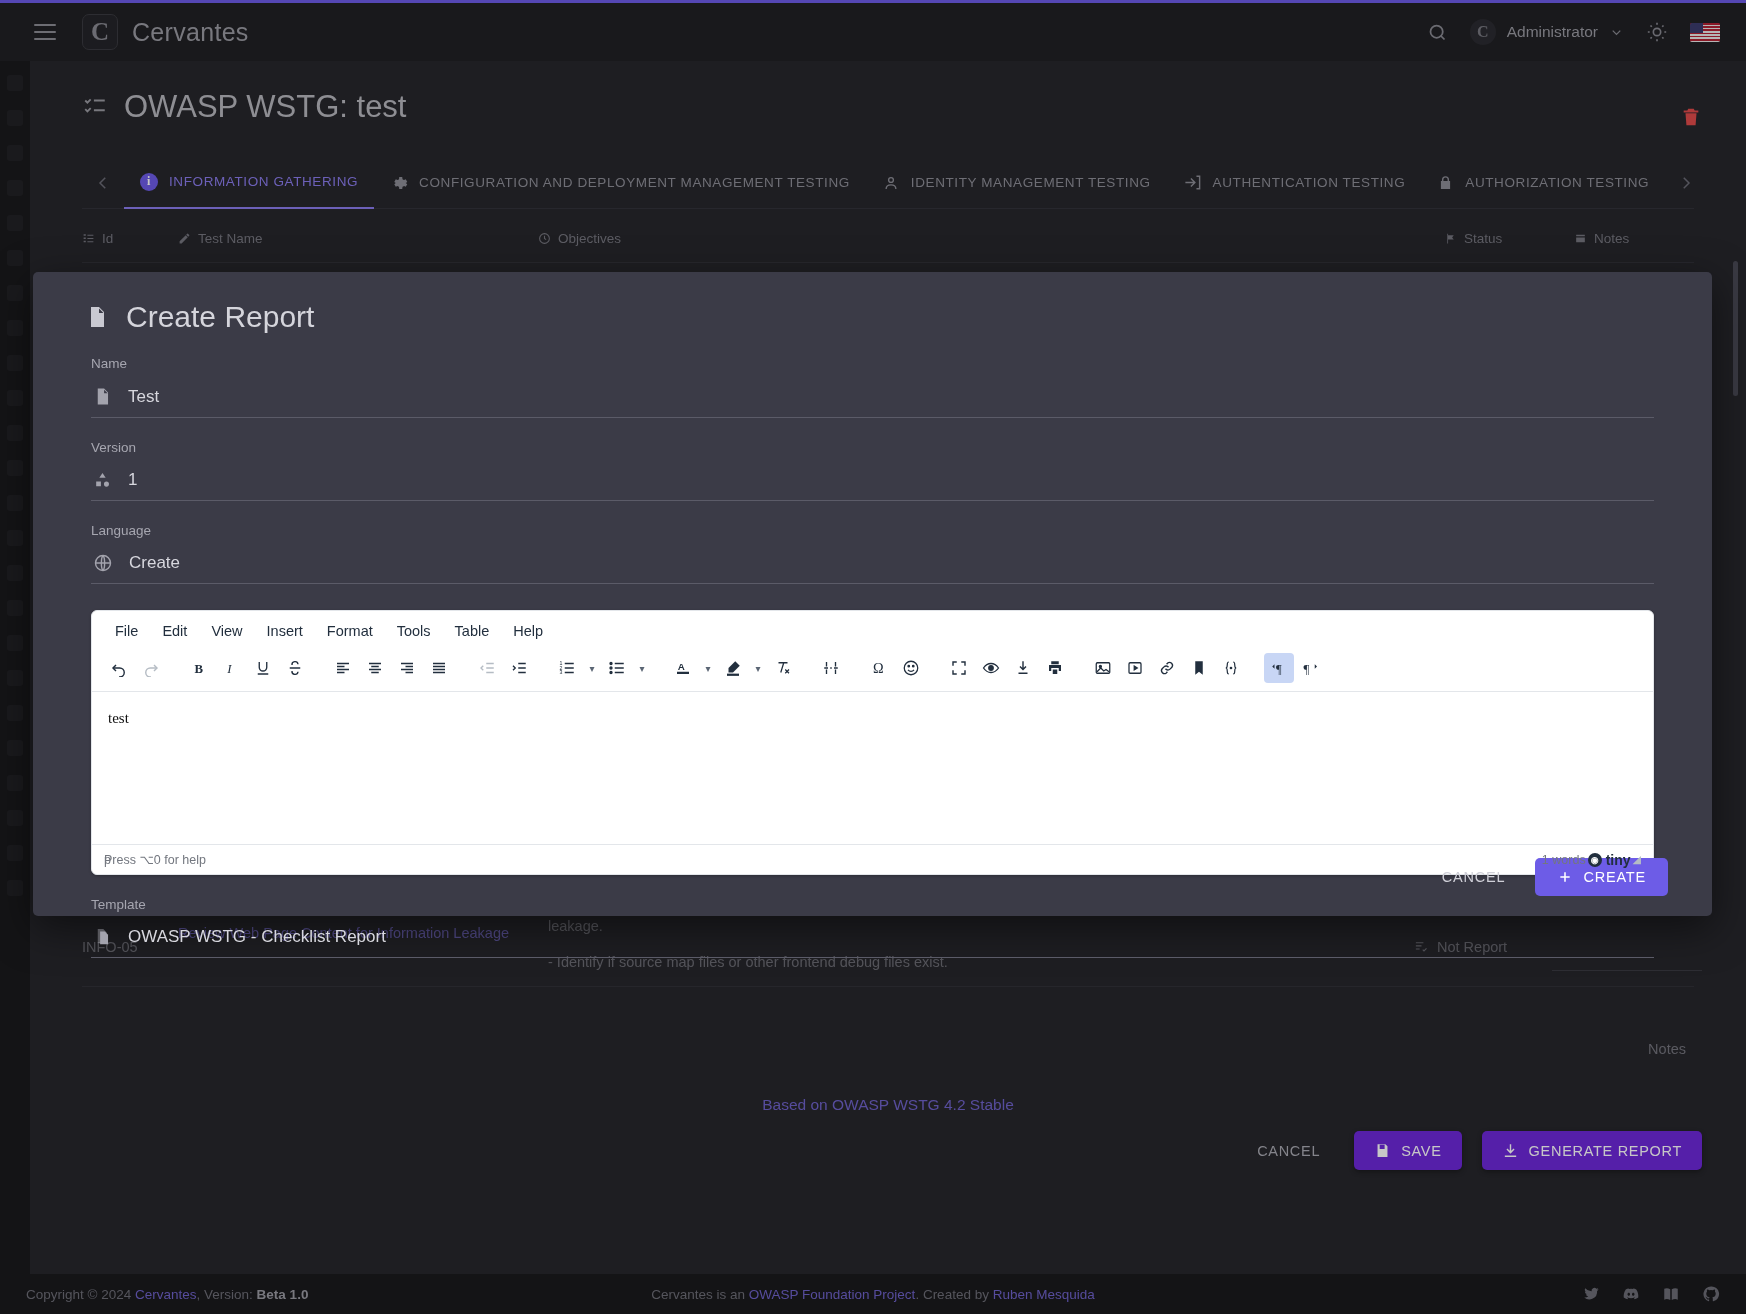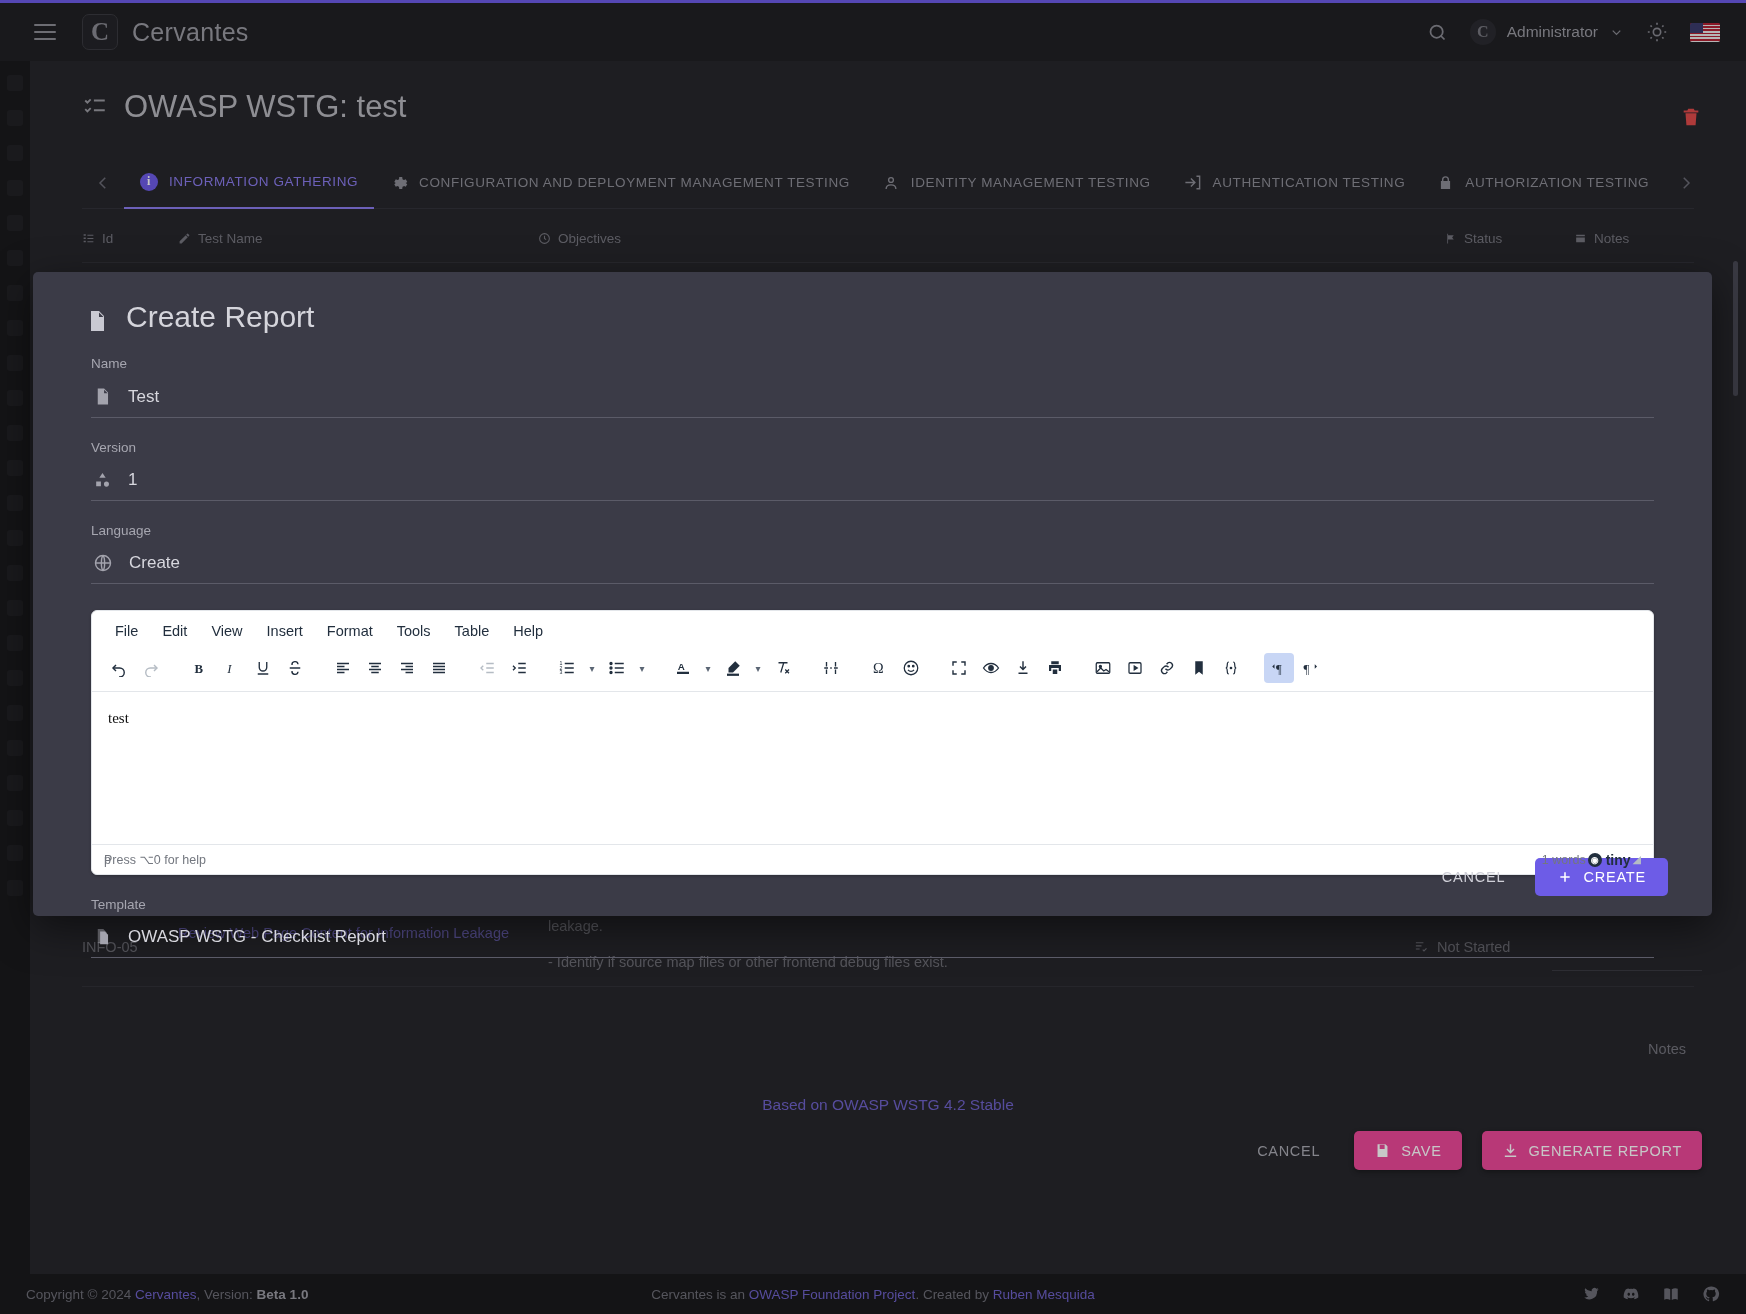--- a/index.html
+++ b/index.html
@@ -114,21 +114,21 @@
   .based-on {
     position:absolute; left:0; right:0; top:1035px; text-align:center;
     color:#6f62c9; font-size:15.5px;
   }
 
   .page-actions {
     position:absolute; right:44px; top:1070px; display:flex; align-items:center; gap:20px;
   }
   .btn-text { color:#a9a9b2; font-size:14.5px; letter-spacing:.7px; padding:10px 14px; }
   .btn-fill {
-    background:#ec4899; color:#fff; font-size:14.5px; letter-spacing:.7px;
+    background:#6d28d9; color:#fff; font-size:14.5px; letter-spacing:.7px;
     padding:11px 20px; border-radius:5px; display:flex; align-items:center; gap:10px;
     box-shadow:0 2px 5px rgba(0,0,0,.35);
   }
 
   
   .footer {
     position:absolute; left:0; bottom:0; width:100%; height:40px;
     background:#1a1a1d; display:flex; align-items:center;
     padding:0 26px; font-size:13.5px; color:#6e6e77;
   }
@@ -138,21 +138,21 @@
 
   
   .modal-scrim { position:absolute; inset:0; background:rgba(0,0,0,.22); z-index:40; }
   .modal {
     position:absolute; left:33px; top:272px; width:1679px; height:644px;
     background:#3b3b47; border-radius:5px; z-index:45;
     box-shadow:0 12px 40px rgba(0,0,0,.5);
     padding: 0;
   }
   .modal-title {
-    display:flex; align-items:flex-end; gap:17px;
+    display:flex; align-items:center; gap:17px;
     padding: 28px 0 0 52px; color:#d5d5dc; font-size:30px;
   }
   .field { margin: 0 58px; padding-top:22px; }
   .field-label { color:#a6a6b0; font-size:13.5px; margin-bottom:9px; }
   .field-row {
     display:flex; align-items:center; gap:16px;
     border-bottom:1px solid #5b5b68; padding: 6px 2px 10px 2px;
     color:#d7d7de; font-size:17px;
   }
   .field-row .fic { color:#a3a3ad; display:flex; align-items:center; }
@@ -408,21 +408,21 @@
       <div>leakage.</div>
       <div style="padding-top:14px">- Identify if source map files or other frontend debug files exist.</div>
     </div>
     <div class="c-st">
       <span>
         <svg width="15" height="15" viewBox="0 0 24 24" fill="none" stroke="currentColor" stroke-width="1.8">
             <path d="M3 6h12M3 11h9M3 16h6"></path>
             <path d="M14 17l2 2 4-4"></path>
           </svg>
       </span>
-      <span>Not Started</span>
+      <span>Not Report</span>
     </div>
     <div class="c-nt"></div>
   </div>
   <div class="notes-line"></div>
   <div class="row-div"></div>
   <div class="notes-lbl">Notes</div>
 
   <div class="based-on">Based on OWASP WSTG 4.2 Stable</div>
 
   <div class="page-actions">

